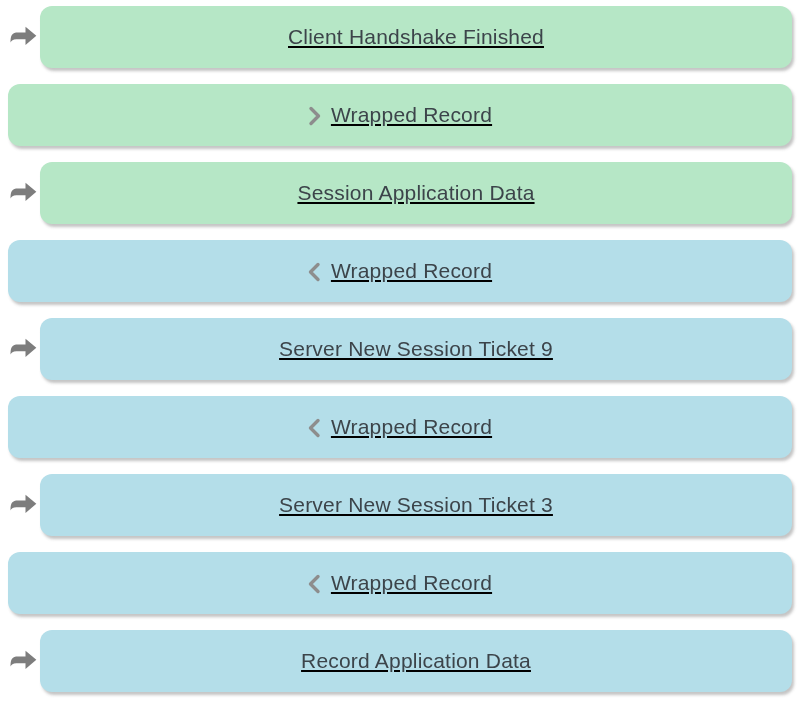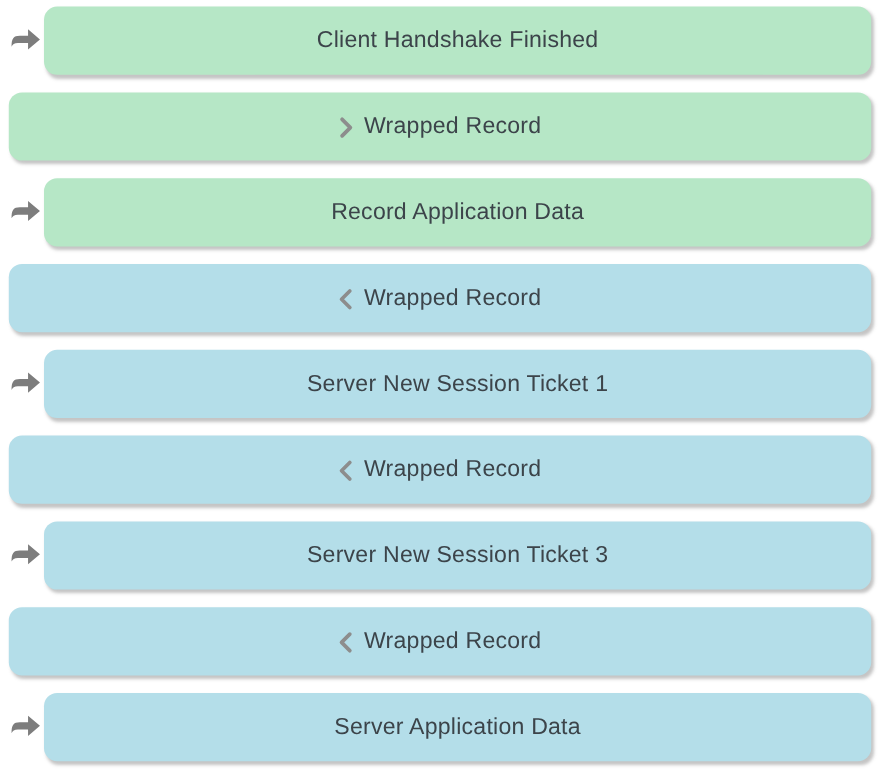--- a/index.html
+++ b/index.html
@@ -18,20 +18,21 @@
     width: 800px;
     padding: 6px 8px 0 8px;
     display: flex;
     flex-direction: column;
     gap: 16px;
   }
   .row {
     display: flex;
     align-items: stretch;
     height: 62px;
+    text-decoration: underline;
   }
   .arrow-slot {
     flex: 0 0 32px;
     display: flex;
     align-items: center;
     justify-content: flex-start;
   }
   .arrow-slot svg {
     display: block;
     margin-top: -4px;
@@ -86,21 +87,21 @@
     </div>
   </div>
     <div class="row">
     <span class="arrow-slot">
       <svg width="30" height="24" viewBox="0 0 36 28" aria-hidden="true">
         <path class="arrow-path" d="M3 23 C3 14 5 11 12 11 L21 11 L21 4 L34 15 L21 26 L21 19 L10 19 C6 19 4 20.5 3 23 Z" fill="#7d7d7d"></path>
       </svg>
     </span>
     <div class="bar client">
 
-      <span class="label">Record Application Data</span>
+      <span class="label">Session Application Data</span>
     </div>
   </div>
     <div class="row">
 
     <div class="bar server">
       <span class="chevron">
         <svg width="13" height="20" viewBox="0 0 13 20" aria-hidden="true">
           <path class="chevron-path" d="M10 2.5 L2.5 10 L10 17.5" fill="none" stroke="#8d8d8d" stroke-width="3.4" stroke-linecap="round" stroke-linejoin="round"></path>
         </svg>
       </span>
@@ -108,21 +109,21 @@
     </div>
   </div>
     <div class="row">
     <span class="arrow-slot">
       <svg width="30" height="24" viewBox="0 0 36 28" aria-hidden="true">
         <path class="arrow-path" d="M3 23 C3 14 5 11 12 11 L21 11 L21 4 L34 15 L21 26 L21 19 L10 19 C6 19 4 20.5 3 23 Z" fill="#7d7d7d"></path>
       </svg>
     </span>
     <div class="bar server">
 
-      <span class="label">Server New Session Ticket 1</span>
+      <span class="label">Server New Session Ticket 9</span>
     </div>
   </div>
     <div class="row">
 
     <div class="bar server">
       <span class="chevron">
         <svg width="13" height="20" viewBox="0 0 13 20" aria-hidden="true">
           <path class="chevron-path" d="M10 2.5 L2.5 10 L10 17.5" fill="none" stroke="#8d8d8d" stroke-width="3.4" stroke-linecap="round" stroke-linejoin="round"></path>
         </svg>
       </span>
@@ -152,16 +153,16 @@
     </div>
   </div>
     <div class="row">
     <span class="arrow-slot">
       <svg width="30" height="24" viewBox="0 0 36 28" aria-hidden="true">
         <path class="arrow-path" d="M3 23 C3 14 5 11 12 11 L21 11 L21 4 L34 15 L21 26 L21 19 L10 19 C6 19 4 20.5 3 23 Z" fill="#7d7d7d"></path>
       </svg>
     </span>
     <div class="bar server">
 
-      <span class="label">Server Application Data</span>
+      <span class="label">Record Application Data</span>
     </div>
   </div>
   </div>
 
 </body></html>

